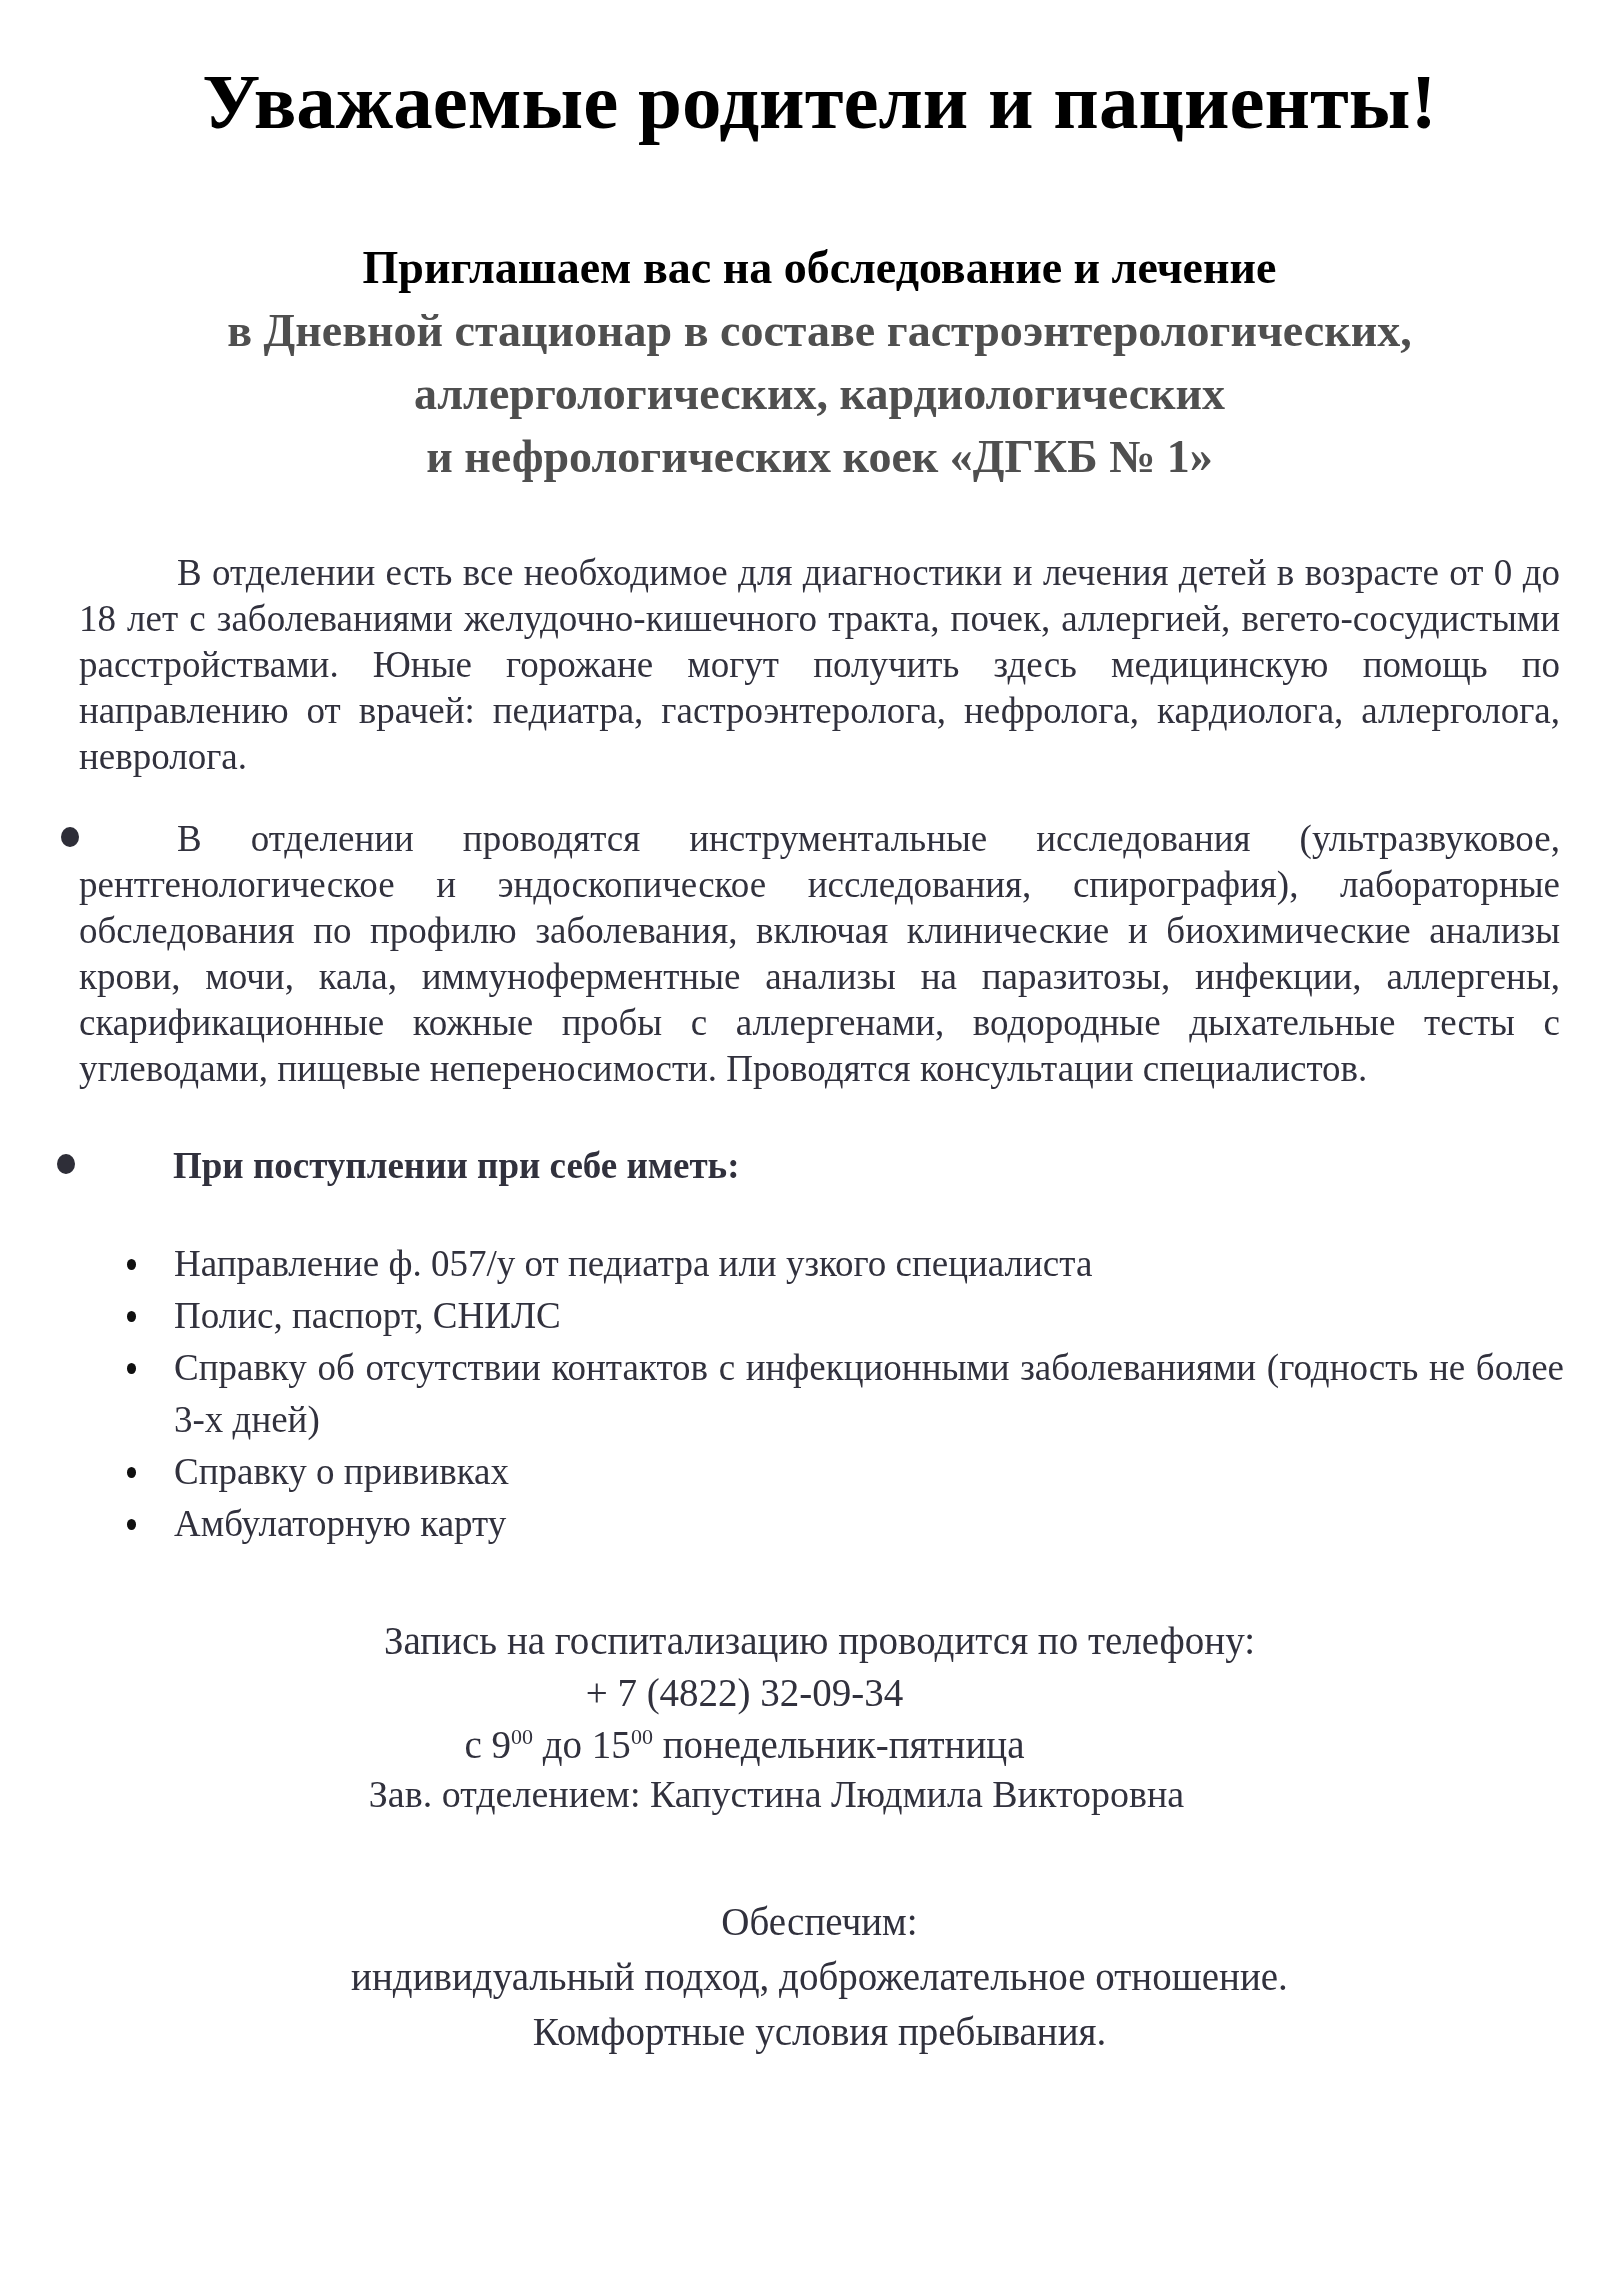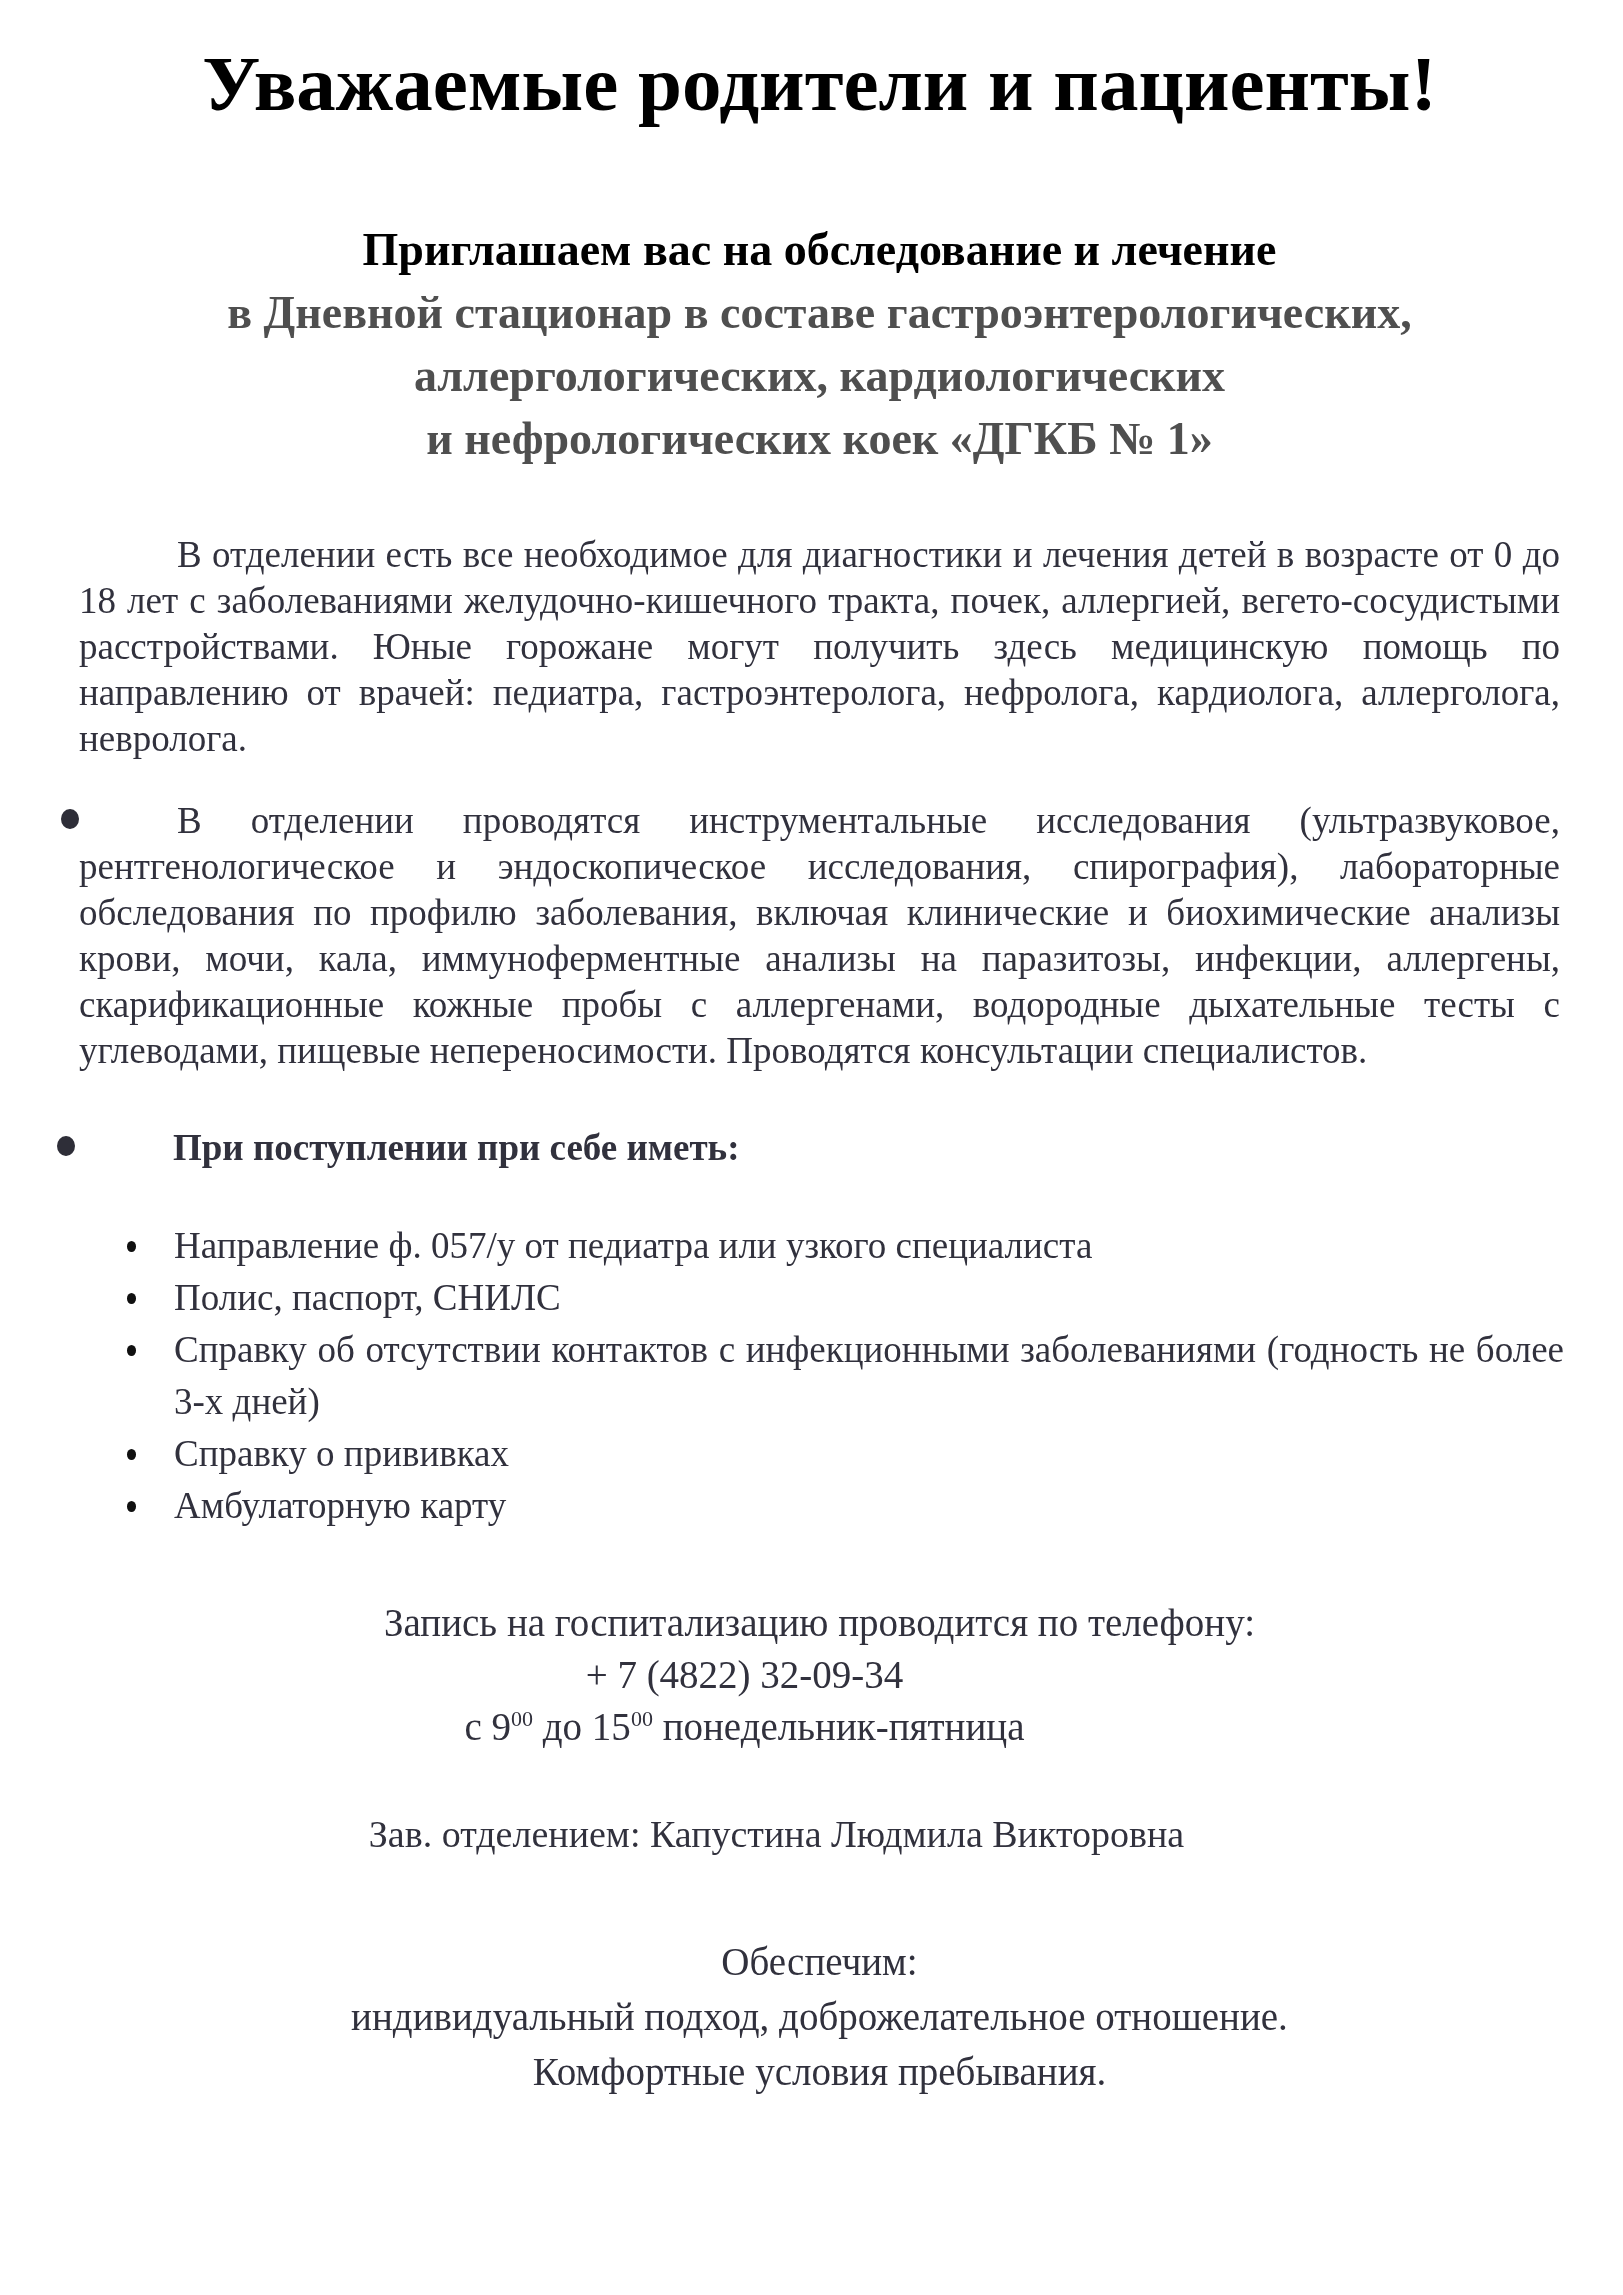--- a/index.html
+++ b/index.html
@@ -1,21 +1,21 @@
 <!DOCTYPE html>
 <html style="font-size:10.5px"><head>
 <meta charset="utf-8">
 <style>
   html, body { margin: 0; padding: 0; background: #ffffff; }
   .page {
     position: relative;
     width: 1623px;
     height: 2295px;
     box-sizing: border-box;
-    padding: 41px 59px 0 75px;
+    padding: 59px 59px 0 75px;
     background: #ffffff;
     font-family: "Liberation Serif", "DejaVu Serif", serif;
     color: #31313d;
     overflow: hidden;
   }
   .title {
     margin: 0;
     text-align: center;
     font-size: 79px;
     line-height: 1.1;
@@ -91,21 +91,20 @@
     font-size: 39px;
     line-height: 52px;
   }
   .booking-shift { transform: translateX(-75px); }
   .booking sup {
     font-size: 22px;
     vertical-align: super;
     line-height: 0;
   }
   .head-line {
-    margin-top: 58px;
     text-align: center;
     font-size: 38px;
     line-height: 46px;
     transform: translateX(-43px);
   }
   .promise {
     margin-top: 77px;
     text-align: center;
     font-weight: normal;
     font-size: 39px;

